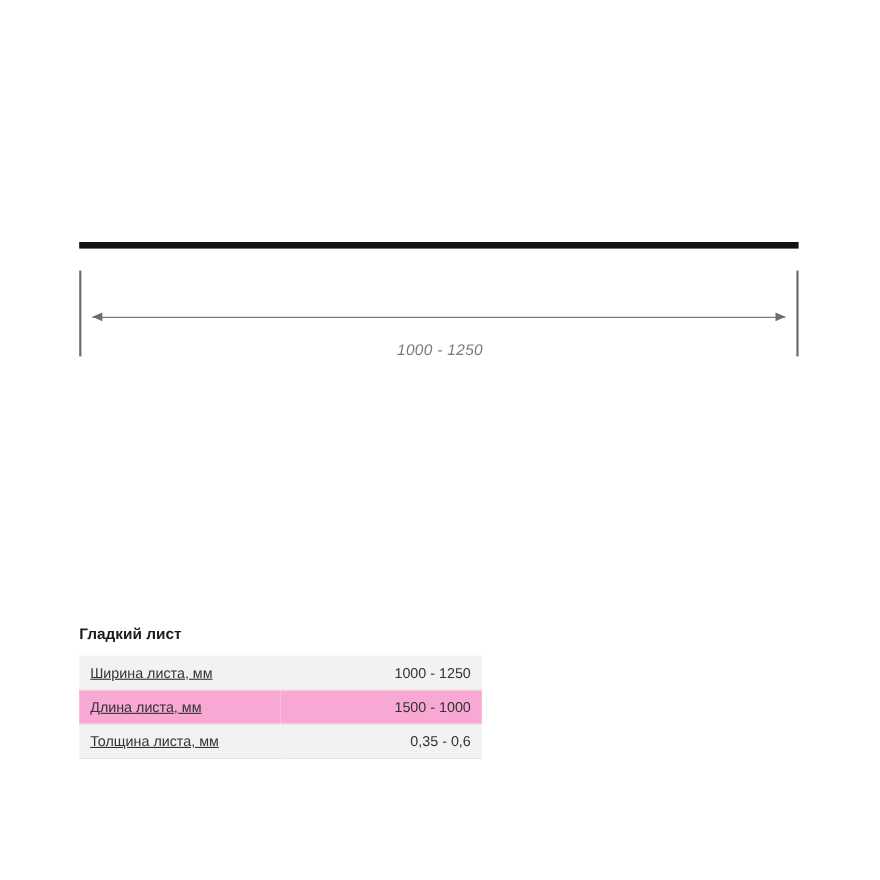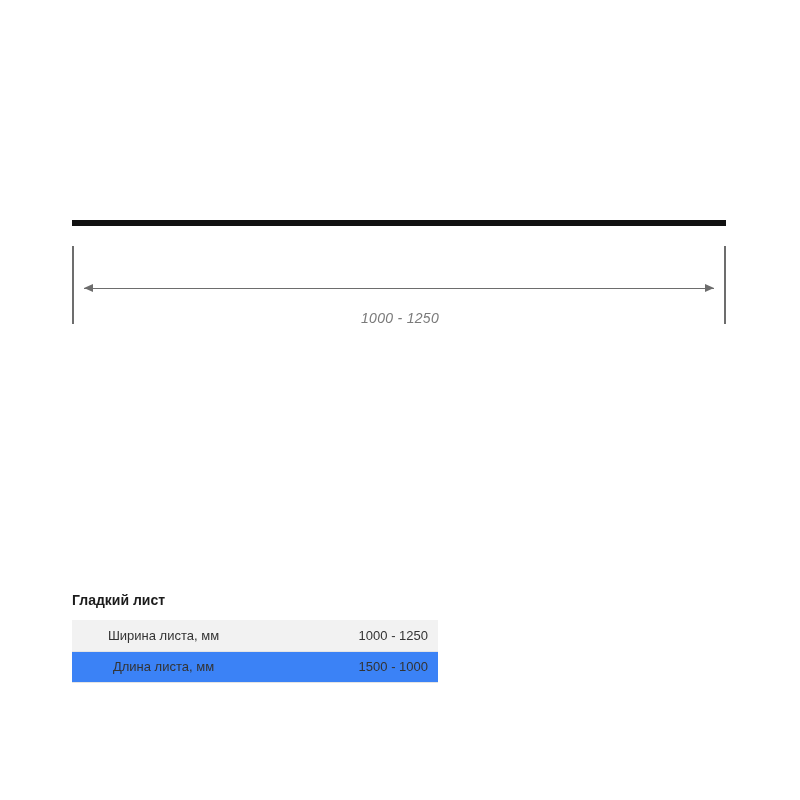--- a/index.html
+++ b/index.html
@@ -75,52 +75,53 @@
     font-style: italic;
     font-size: 14px;
     color: #7a7a7a;
     letter-spacing: 0.3px;
   }
 
   
   #spec {
     position: absolute;
     left: 72px;
-    top: 592px;
+    top: 568px;
     width: 366px;
   }
   .spec-title {
     font-size: 14px;
     font-weight: bold;
     color: #1c1c1c;
     margin: 0 0 12px 0;
   }
   table.spec-table {
     border-collapse: collapse;
     width: 366px;
     table-layout: fixed;
   }
   table.spec-table tr {
     height: 31px;
   }
   table.spec-table tr.odd td {
     background: #f2f2f2;
   }
   table.spec-table tr.even td {
-    background: #3b82f6;
+    background: #f9a8d4;
   }
   table.spec-table td {
     font-size: 13px;
     color: #333333;
     padding: 0 10px;
     vertical-align: middle;
     border-bottom: 1px solid #e4e4e4;
   }
   table.spec-table td.param {
-    text-align: center;
+    text-align: left;
+    text-decoration: underline;
   }
   table.spec-table td.value {
     text-align: right;
   }
 </style>
 </head>
 <body>
 
 <div id="drawing">
   <div class="sheet-edge"></div>
@@ -137,15 +138,19 @@
   <table class="spec-table">
     <tbody>
       <tr class="odd">
         <td class="param">Ширина листа, мм</td>
         <td class="value">1000 - 1250</td>
       </tr>
       <tr class="even">
         <td class="param">Длина листа, мм</td>
         <td class="value">1500 - 1000</td>
       </tr>
+      <tr class="odd">
+        <td class="param">Толщина листа, мм</td>
+        <td class="value">0,35 - 0,6</td>
+      </tr>
     </tbody>
   </table>
 </div>
 
 </body></html>

